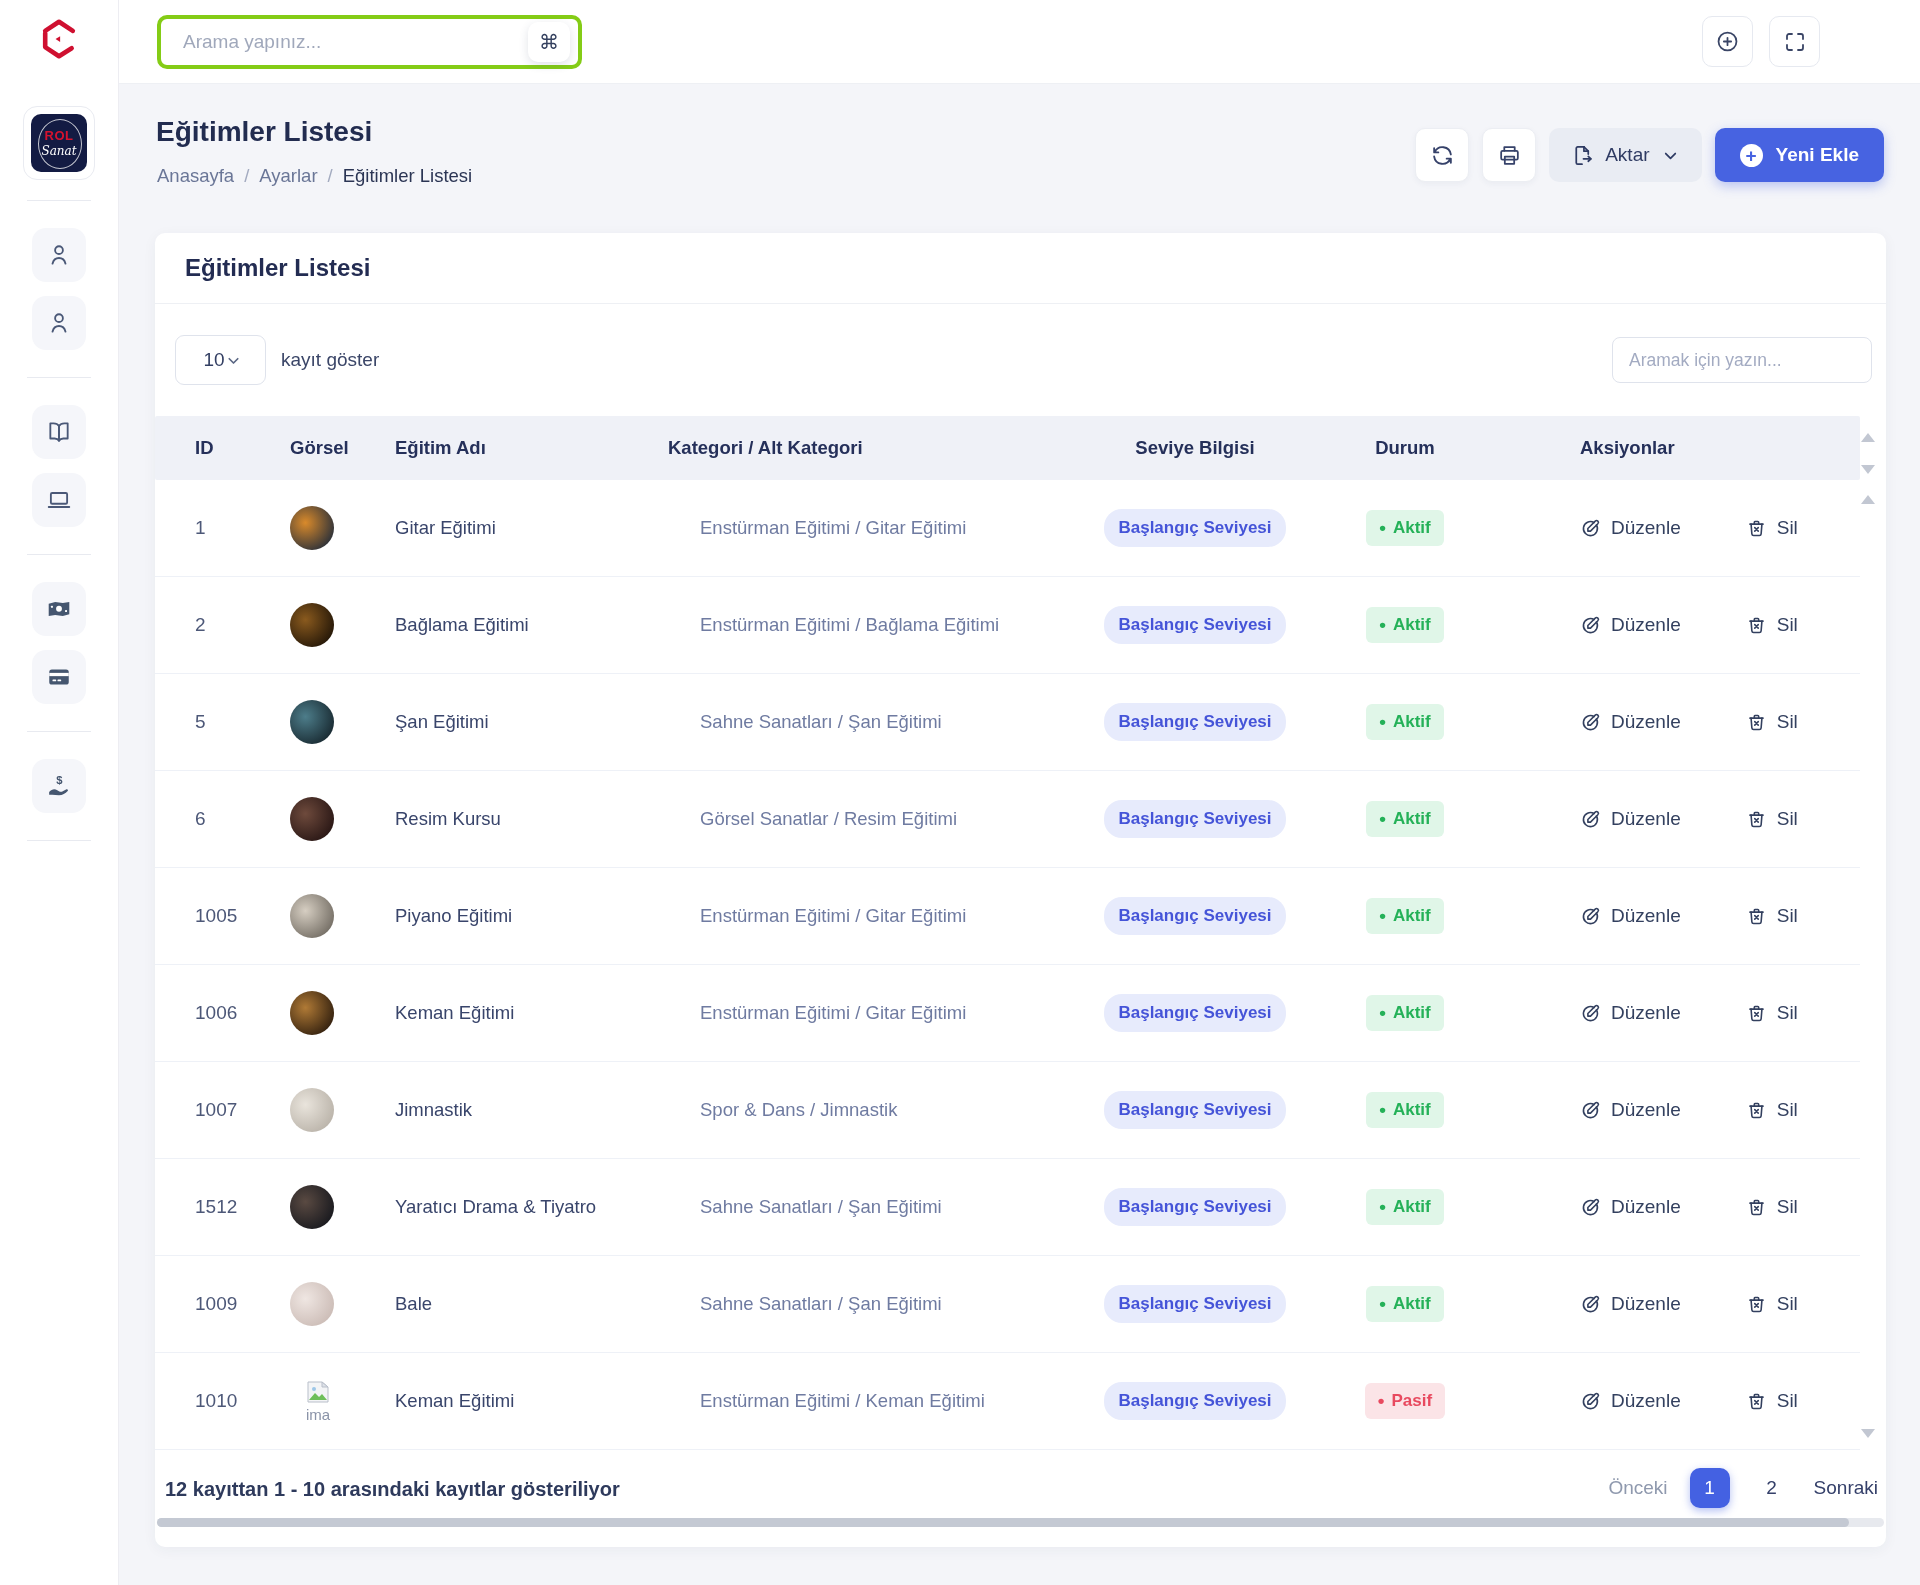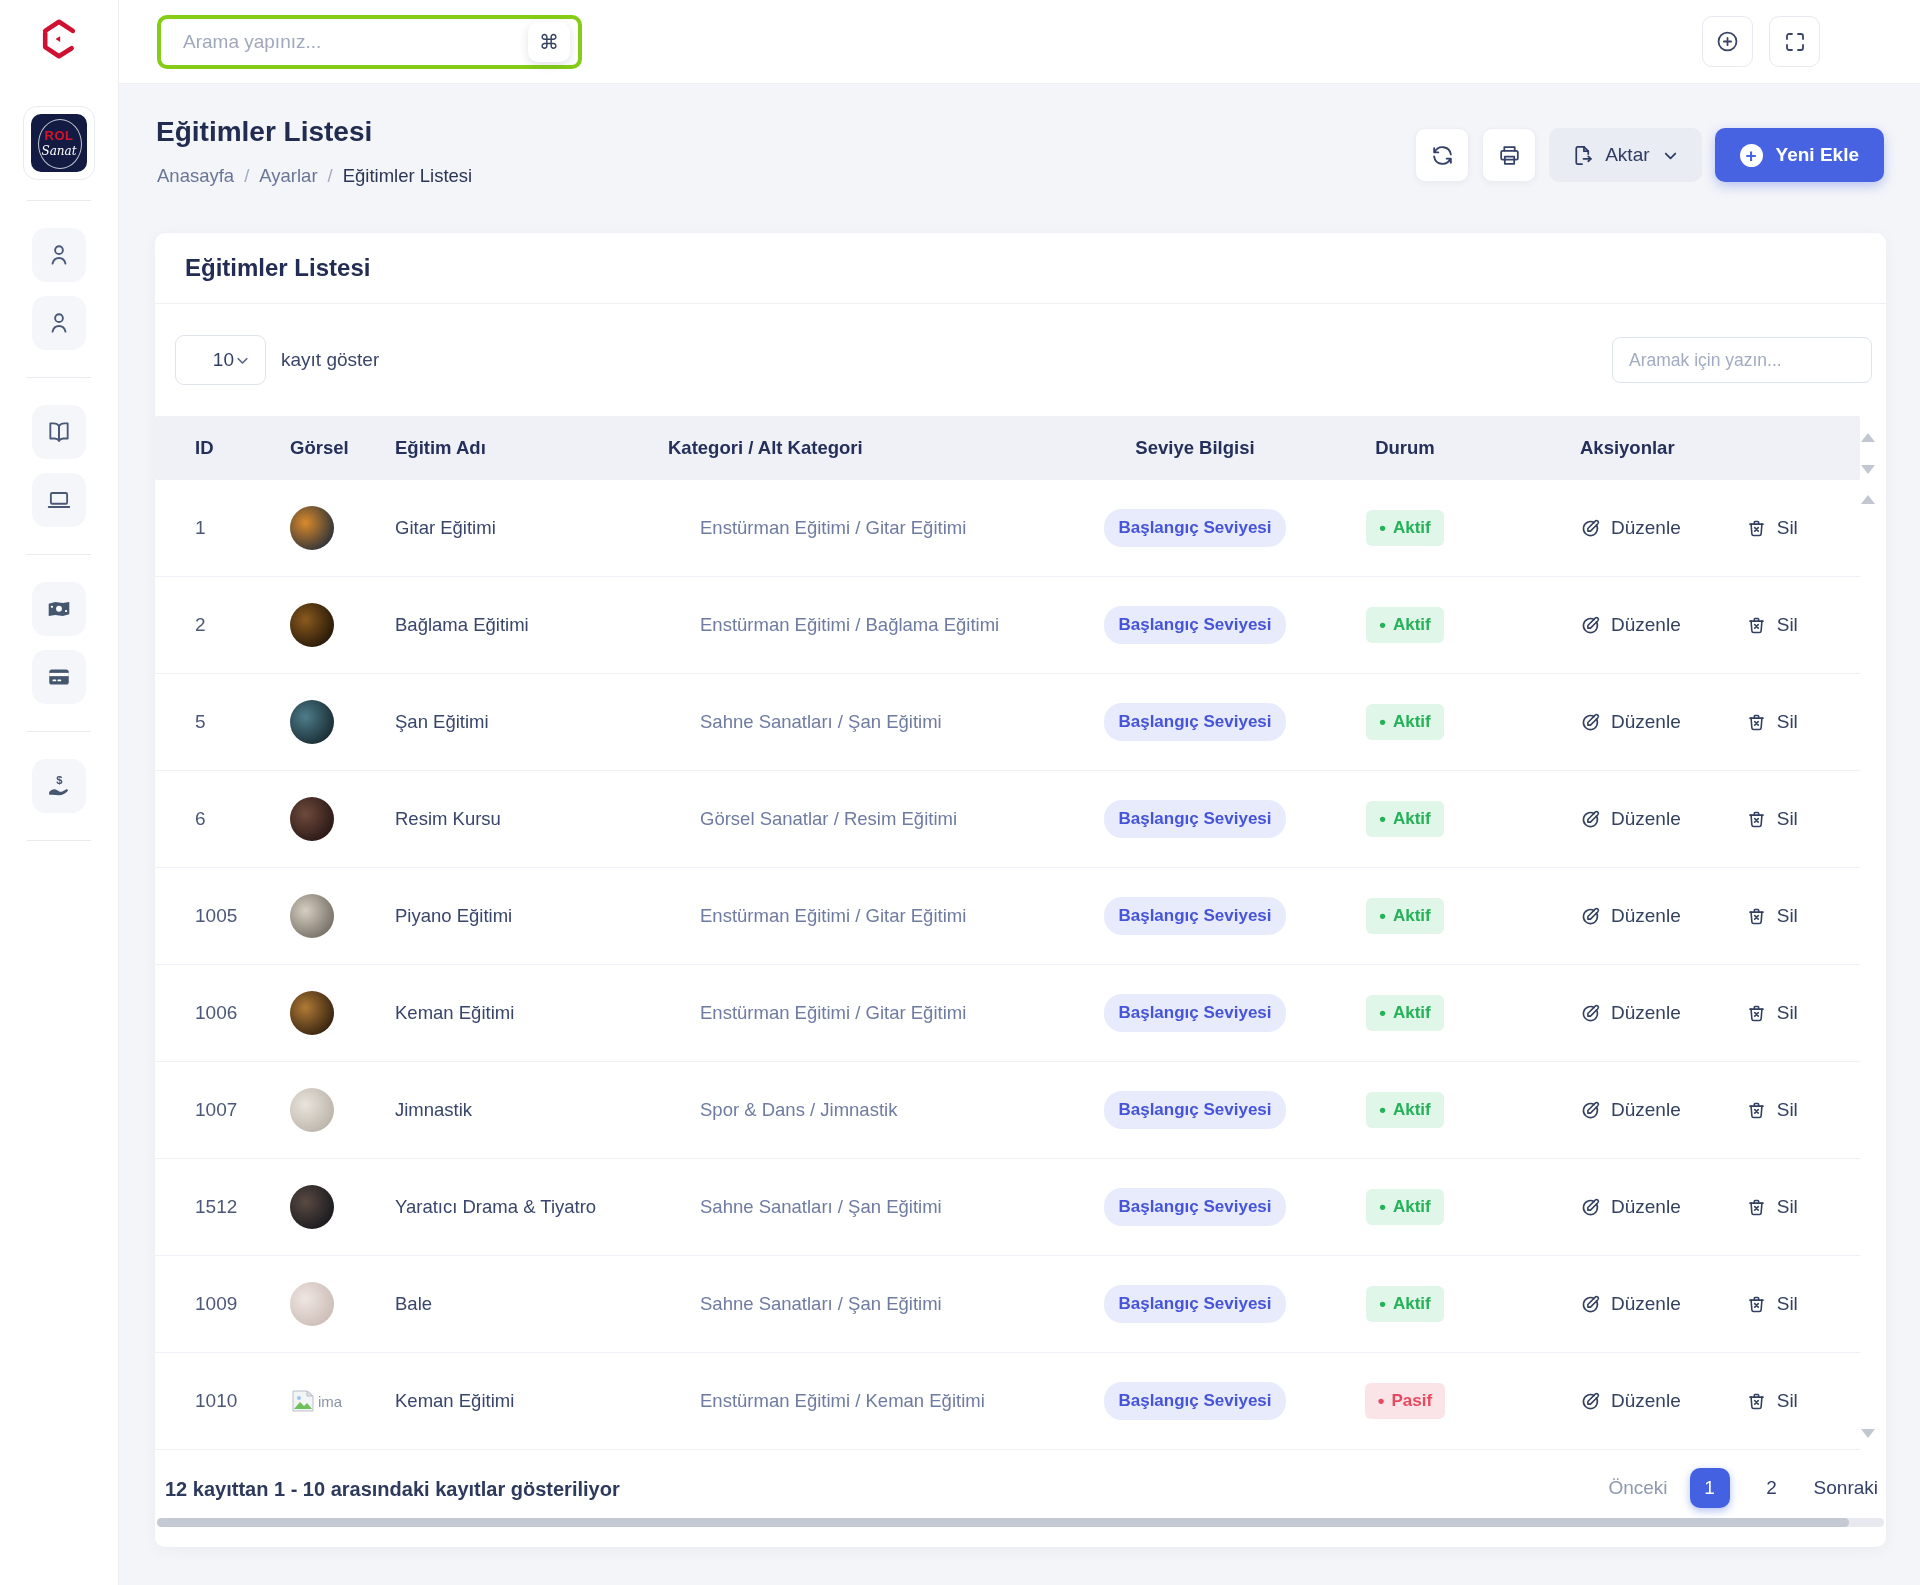--- a/index.html
+++ b/index.html
@@ -95,21 +95,21 @@
   .card {
     position:absolute; left:155px; top:233px; width:1731px; height:1314px;
     background:#fff; border-radius:10px; box-shadow:0 3px 14px rgba(40,50,80,.05);
   }
   .card-head { height:71px; border-bottom:1px solid #eef0f4; display:flex; align-items:center; padding:0 30px; }
   .card-head h2 { font-size:24px; font-weight:bold; color:#232c52; }
 
   .controls { height:112px; display:flex; align-items:center; padding:0 14px 0 20px; }
   .length-select {
     width:91px; height:50px; border:1px solid #dfe3ec; border-radius:9px;
-    display:flex; align-items:center; justify-content:flex-end; padding:0 14px 0 18px;
+    display:flex; align-items:center; justify-content:center; padding:0 14px 0 18px;
     color:#333f63; font-size:19px; cursor:pointer; background:#fff;
   }
   .length-label { margin-left:15px; font-size:19px; color:#3b4668; }
   .table-search {
     margin-left:auto; width:260px; height:46px; border:1px solid #dfe3ec; border-radius:8px;
     display:flex; align-items:center; padding:0 16px; background:#fff;
   }
   .table-search .ph { color:#a3abc2; font-size:17.5px; }
 
   
@@ -683,21 +683,21 @@
         </span>
       </div>
     </div>
   </div>
 
   <div class="tr">
     <div class="tr-main">
       <div class="cell c-id">1010</div>
       <div class="cell c-thumb">
 
-        <div class="broken-wrap" style="display: flex;">
+        <div class="broken-wrap" style="display: flex; flex-direction: column;">
           <svg width="26" height="24" viewBox="0 0 26 24">
                 <path d="M3 2h14l6 5v15H3z" fill="#f3f4f6" stroke="#b9bfca"></path>
                 <path d="M17 2l6 5h-6z" fill="#dde1e8" stroke="#b9bfca"></path>
                 <path d="M4 20l6-7 4 4 3-3 5 6z" fill="#6fbf5a"></path>
                 <circle cx="9" cy="9" r="2" fill="#9ec7e8"></circle>
               </svg>
           <span class="broken-alt">ima</span>
         </div>
       </div>
       <div class="cell c-name">Keman Eğitimi</div>

